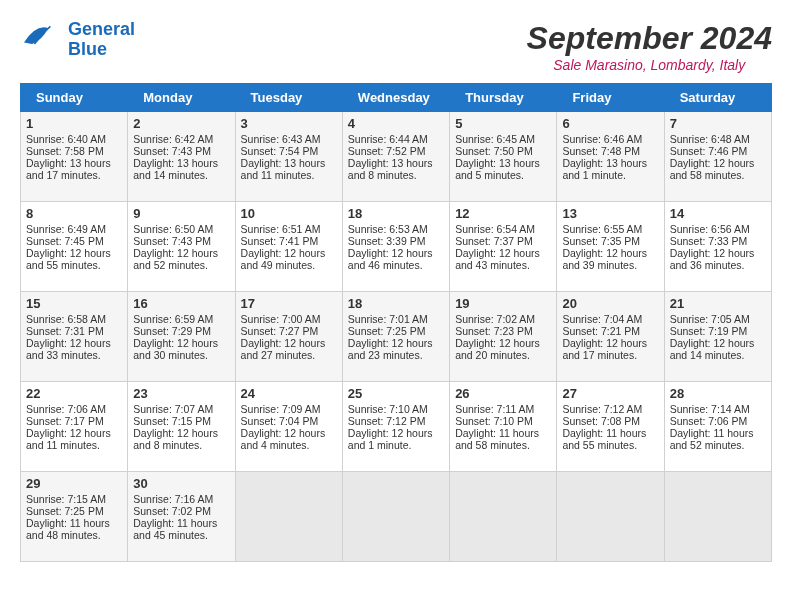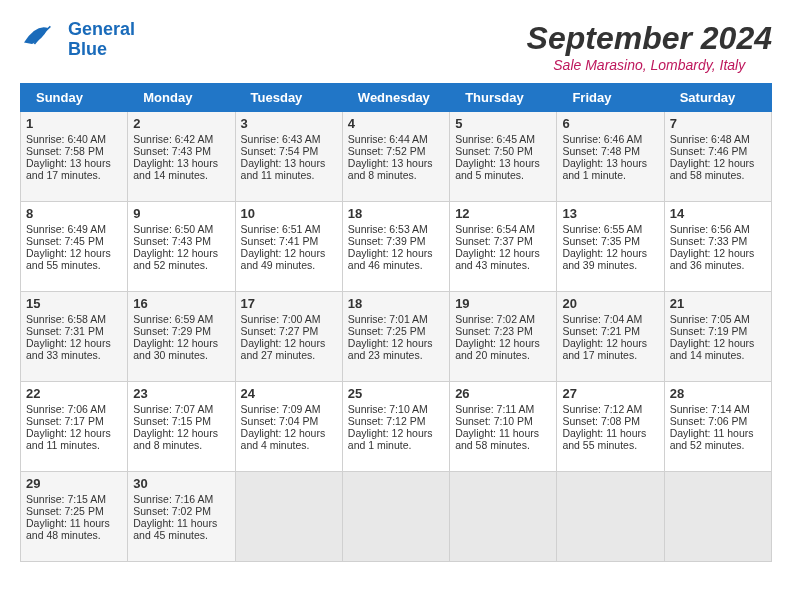--- a/index.html
+++ b/index.html
@@ -128,21 +128,21 @@
         <td><span class="day-num">3</span><span>Sunrise: 6:43 AM</span><br><span>Sunset: 7:54 PM</span><br><span>Daylight: 13 hours and 11 minutes.</span></td>
         <td><span class="day-num">4</span><span>Sunrise: 6:44 AM</span><br><span>Sunset: 7:52 PM</span><br><span>Daylight: 13 hours and 8 minutes.</span></td>
         <td><span class="day-num">5</span><span>Sunrise: 6:45 AM</span><br><span>Sunset: 7:50 PM</span><br><span>Daylight: 13 hours and 5 minutes.</span></td>
         <td><span class="day-num">6</span><span>Sunrise: 6:46 AM</span><br><span>Sunset: 7:48 PM</span><br><span>Daylight: 13 hours and 1 minute.</span></td>
         <td><span class="day-num">7</span><span>Sunrise: 6:48 AM</span><br><span>Sunset: 7:46 PM</span><br><span>Daylight: 12 hours and 58 minutes.</span></td>
       </tr>
       <tr>
         <td><span class="day-num">8</span><span>Sunrise: 6:49 AM</span><br><span>Sunset: 7:45 PM</span><br><span>Daylight: 12 hours and 55 minutes.</span></td>
         <td><span class="day-num">9</span><span>Sunrise: 6:50 AM</span><br><span>Sunset: 7:43 PM</span><br><span>Daylight: 12 hours and 52 minutes.</span></td>
         <td><span class="day-num">10</span><span>Sunrise: 6:51 AM</span><br><span>Sunset: 7:41 PM</span><br><span>Daylight: 12 hours and 49 minutes.</span></td>
-        <td><span class="day-num">18</span><span>Sunrise: 6:53 AM</span><br><span>Sunset: 7:39 PM</span><br><span>Daylight: 12 hours and 46 minutes.</span></td>
+        <td><span class="day-num">18</span><span>Sunrise: 6:53 AM</span><br><span>Sunset: 3:39 PM</span><br><span>Daylight: 12 hours and 46 minutes.</span></td>
         <td><span class="day-num">12</span><span>Sunrise: 6:54 AM</span><br><span>Sunset: 7:37 PM</span><br><span>Daylight: 12 hours and 43 minutes.</span></td>
         <td><span class="day-num">13</span><span>Sunrise: 6:55 AM</span><br><span>Sunset: 7:35 PM</span><br><span>Daylight: 12 hours and 39 minutes.</span></td>
         <td><span class="day-num">14</span><span>Sunrise: 6:56 AM</span><br><span>Sunset: 7:33 PM</span><br><span>Daylight: 12 hours and 36 minutes.</span></td>
       </tr>
       <tr>
         <td><span class="day-num">15</span><span>Sunrise: 6:58 AM</span><br><span>Sunset: 7:31 PM</span><br><span>Daylight: 12 hours and 33 minutes.</span></td>
         <td><span class="day-num">16</span><span>Sunrise: 6:59 AM</span><br><span>Sunset: 7:29 PM</span><br><span>Daylight: 12 hours and 30 minutes.</span></td>
         <td><span class="day-num">17</span><span>Sunrise: 7:00 AM</span><br><span>Sunset: 7:27 PM</span><br><span>Daylight: 12 hours and 27 minutes.</span></td>
         <td><span class="day-num">18</span><span>Sunrise: 7:01 AM</span><br><span>Sunset: 7:25 PM</span><br><span>Daylight: 12 hours and 23 minutes.</span></td>
         <td><span class="day-num">19</span><span>Sunrise: 7:02 AM</span><br><span>Sunset: 7:23 PM</span><br><span>Daylight: 12 hours and 20 minutes.</span></td>

